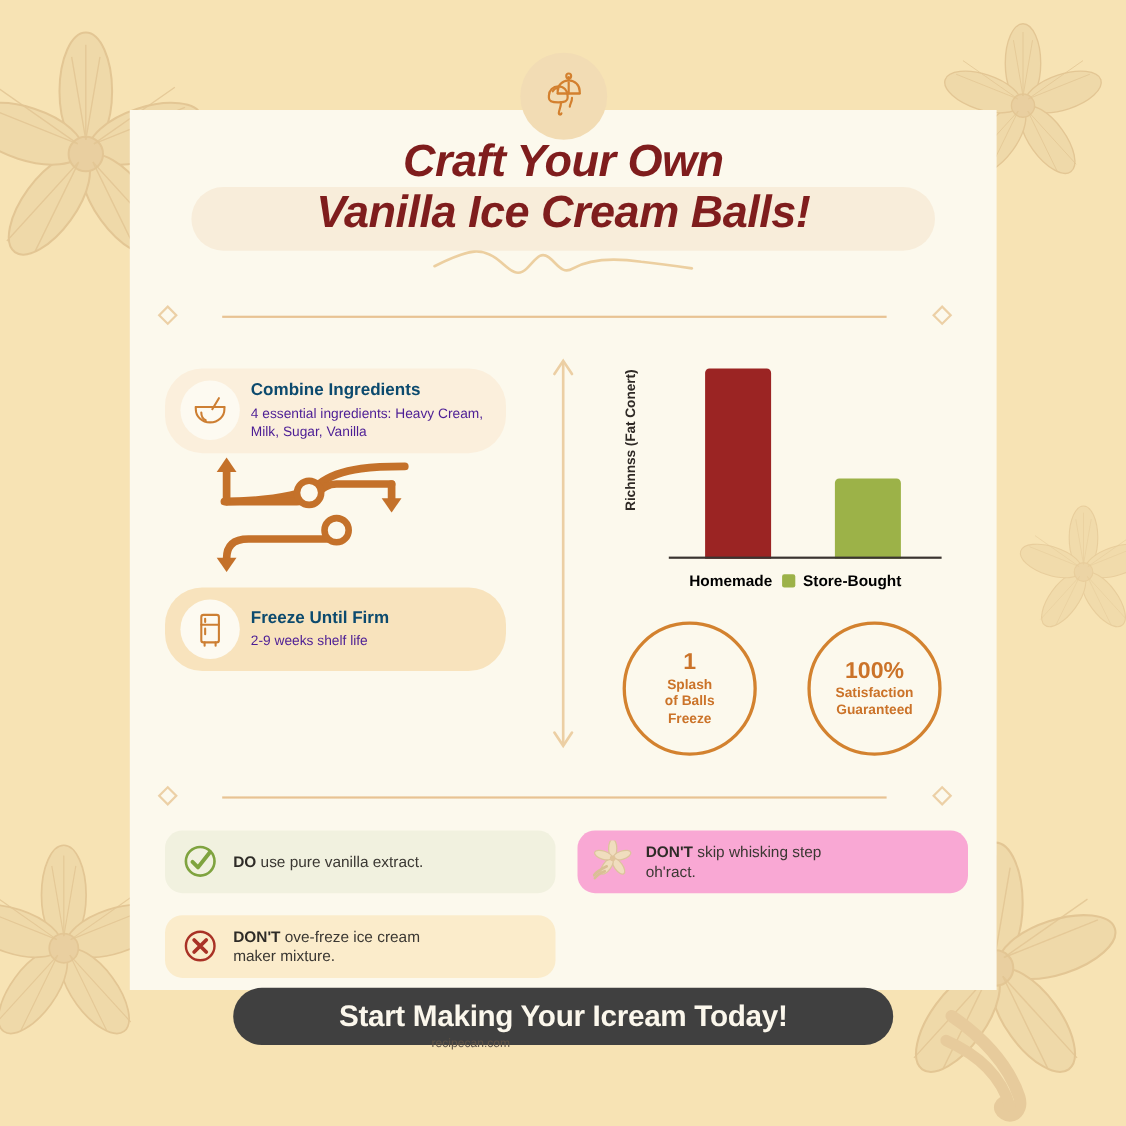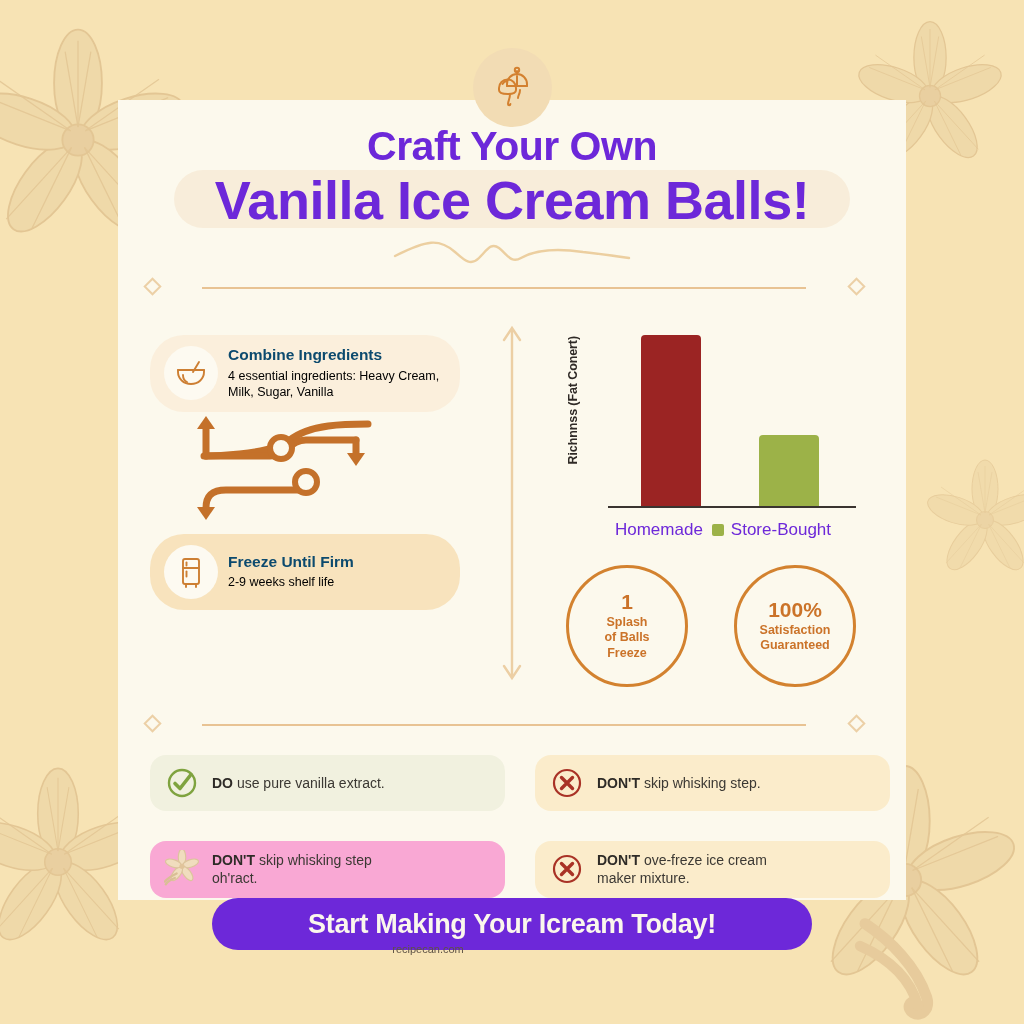--- a/index.html
+++ b/index.html
@@ -36,27 +36,28 @@
 
   
   #header { position:absolute; left:0; top:24px; width:788px; text-align:center; }
   #title-pill {
     position:absolute; left:56px; top:70px;
     width:676px; height:58px;
     background:#f8edda; border-radius:29px; z-index:1;
   }
   .title-line {
     position:relative; z-index:2;
-    color:#6d28d9;
+    color:#7f1d1d;
     font-weight:bold;
     letter-spacing:-0.5px;
     line-height:1.12;
+    font-style:italic;
   }
   #title-1 { font-size:41px; }
-  #title-2 { font-size:54px; }
+  #title-2 { font-size:41px; }
   #squiggle { position:relative; z-index:2; margin-top:6px; height:34px; }
 
   
   .rule {
     position:absolute; height:2px;
     background:linear-gradient(90deg,#e8c393,#e8c393);
     z-index:3;
   }
   .diamond {
     position:absolute; width:13px; height:13px;
@@ -81,21 +82,21 @@
     width:54px; height:54px; border-radius:50%;
     background:#fdfaf1;
     display:flex; align-items:center; justify-content:center;
     margin-right:10px;
   }
   .step-text { flex:1 1 auto; }
   .step-title {
     font-size:15.5px; font-weight:bold; color:#0c4a6e; line-height:1.2;
   }
   .step-desc {
-    font-size:12.5px; color:#000000; line-height:1.32; margin-top:3px;
+    font-size:12.5px; color:#4c1d95; line-height:1.32; margin-top:3px;
   }
 
   .connector { position:relative; height:56px; }
   .connector svg { position:absolute; left:0; top:0; overflow:visible; }
 
   
   #divider-arrow { position:absolute; left:500px; top:318px; z-index:4; }
 
   
   #chart { position:absolute; left:566px; top:318px; width:290px; z-index:4; }
@@ -114,60 +115,60 @@
   #axis-line {
     position:absolute; left:42px; right:0; bottom:0;
     height:2px; background:#3a3430;
   }
   #legend {
     display:flex; align-items:center; justify-content:center;
     gap:9px; margin-top:12px; padding-left:24px;
   }
   .legend-item { display:flex; align-items:center; gap:7px; }
   .legend-swatch { width:12px; height:12px; border-radius:2px; }
-  .legend-label { font-size:17px; color:#6d28d9; }
+  .legend-label { font-size:14px; color:#000000;font-weight:bold; }
 
   
   #stats { position:absolute; left:566px; top:565px; width:290px; z-index:4;
            display:flex; justify-content:space-between; }
   .stat {
     width:122px; height:122px; border-radius:50%;
     border:3px solid #d3822f;
     display:flex; flex-direction:column;
     align-items:center; justify-content:center;
     text-align:center; color:#cb7329;
   }
   .stat-value { font-size:21px; font-weight:bold; line-height:1.05; }
   .stat-label { font-size:12.5px; font-weight:bold; line-height:1.22; margin-top:2px; }
 
   
   #tips {
     position:absolute; left:150px; top:755px;
     width:724px; z-index:4;
-    display:grid; grid-template-columns:355px 355px; gap:30px;
+    display:grid; grid-template-columns:355px 355px; gap:20px;
   }
   .tip {
     border-radius:16px;
     display:flex; align-items:center;
     padding:10px 14px;
     min-height:54px;
   }
   .tip-do   { background:#f1f1df; }
   .tip-warn { background:#f9a8d4; }
   .tip-dont { background:#fbeccb; }
   .tip-icon { flex:0 0 auto; width:36px; height:36px; margin-right:12px;
               display:flex; align-items:center; justify-content:center; }
   .tip-text { font-size:14px; color:#3b3833; line-height:1.32; }
   .tip-text b { font-weight:bold; color:#2e2b27; }
 
   
   #cta {
     position:absolute; left:212px; top:898px;
     width:600px; height:52px;
-    background:#6d28d9; border-radius:26px;
+    background:#404040; border-radius:26px;
     display:flex; align-items:center; justify-content:center;
     color:#fbf7ec; font-size:27px; font-weight:bold;
     letter-spacing:-0.3px; z-index:6;
     border:none; cursor:pointer;
   }
   #footer {
     position:absolute; left:0; top:943px; width:856px;
     text-align:center; font-size:11px; color:#5e5245; z-index:6;
   }
 </style>
@@ -392,31 +393,20 @@
       <svg width="34" height="34" viewBox="0 0 34 34">
         <circle cx="17" cy="17" r="13" fill="none" stroke="#7FA33F" stroke-width="2.4"></circle>
         <path d="M10 17.5 L15 22.5 L26 8.5" fill="none" stroke="#7FA33F" stroke-width="3.6" stroke-linecap="round" stroke-linejoin="round"></path>
       </svg>
     </span>
     <span class="tip-text">
       <b>DO</b><span> use pure vanilla extract.</span>
     </span>
   </div>
 
-  <div class="tip tip-dont">
-    <span class="tip-icon">
-      <svg width="34" height="34" viewBox="0 0 34 34">
-        <circle cx="17" cy="17" r="13" fill="none" stroke="#A93226" stroke-width="2.2"></circle>
-        <path d="M11.5 11.5 L22.5 22.5 M22.5 11.5 L11.5 22.5" stroke="#A93226" stroke-width="3.4" stroke-linecap="round"></path>
-      </svg>
-    </span>
-    <span class="tip-text">
-      <b>DON'T</b><span> skip whisking step.</span>
-    </span>
-  </div>
 
   <div class="tip tip-warn">
     <span class="tip-icon">
       <svg width="40" height="38" viewBox="0 0 40 38">
         <g transform="translate(20,16) scale(0.16)" fill="#f0ddbe" stroke="#dcc49c" stroke-width="8">
           <ellipse cx="0" cy="-62" rx="26" ry="58"></ellipse>
           <ellipse cx="59" cy="-20" rx="26" ry="58" transform="rotate(72 59 -20)"></ellipse>
           <ellipse cx="36" cy="50" rx="26" ry="58" transform="rotate(144 36 50)"></ellipse>
           <ellipse cx="-36" cy="50" rx="26" ry="58" transform="rotate(216 -36 50)"></ellipse>
           <ellipse cx="-59" cy="-20" rx="26" ry="58" transform="rotate(288 -59 -20)"></ellipse>

